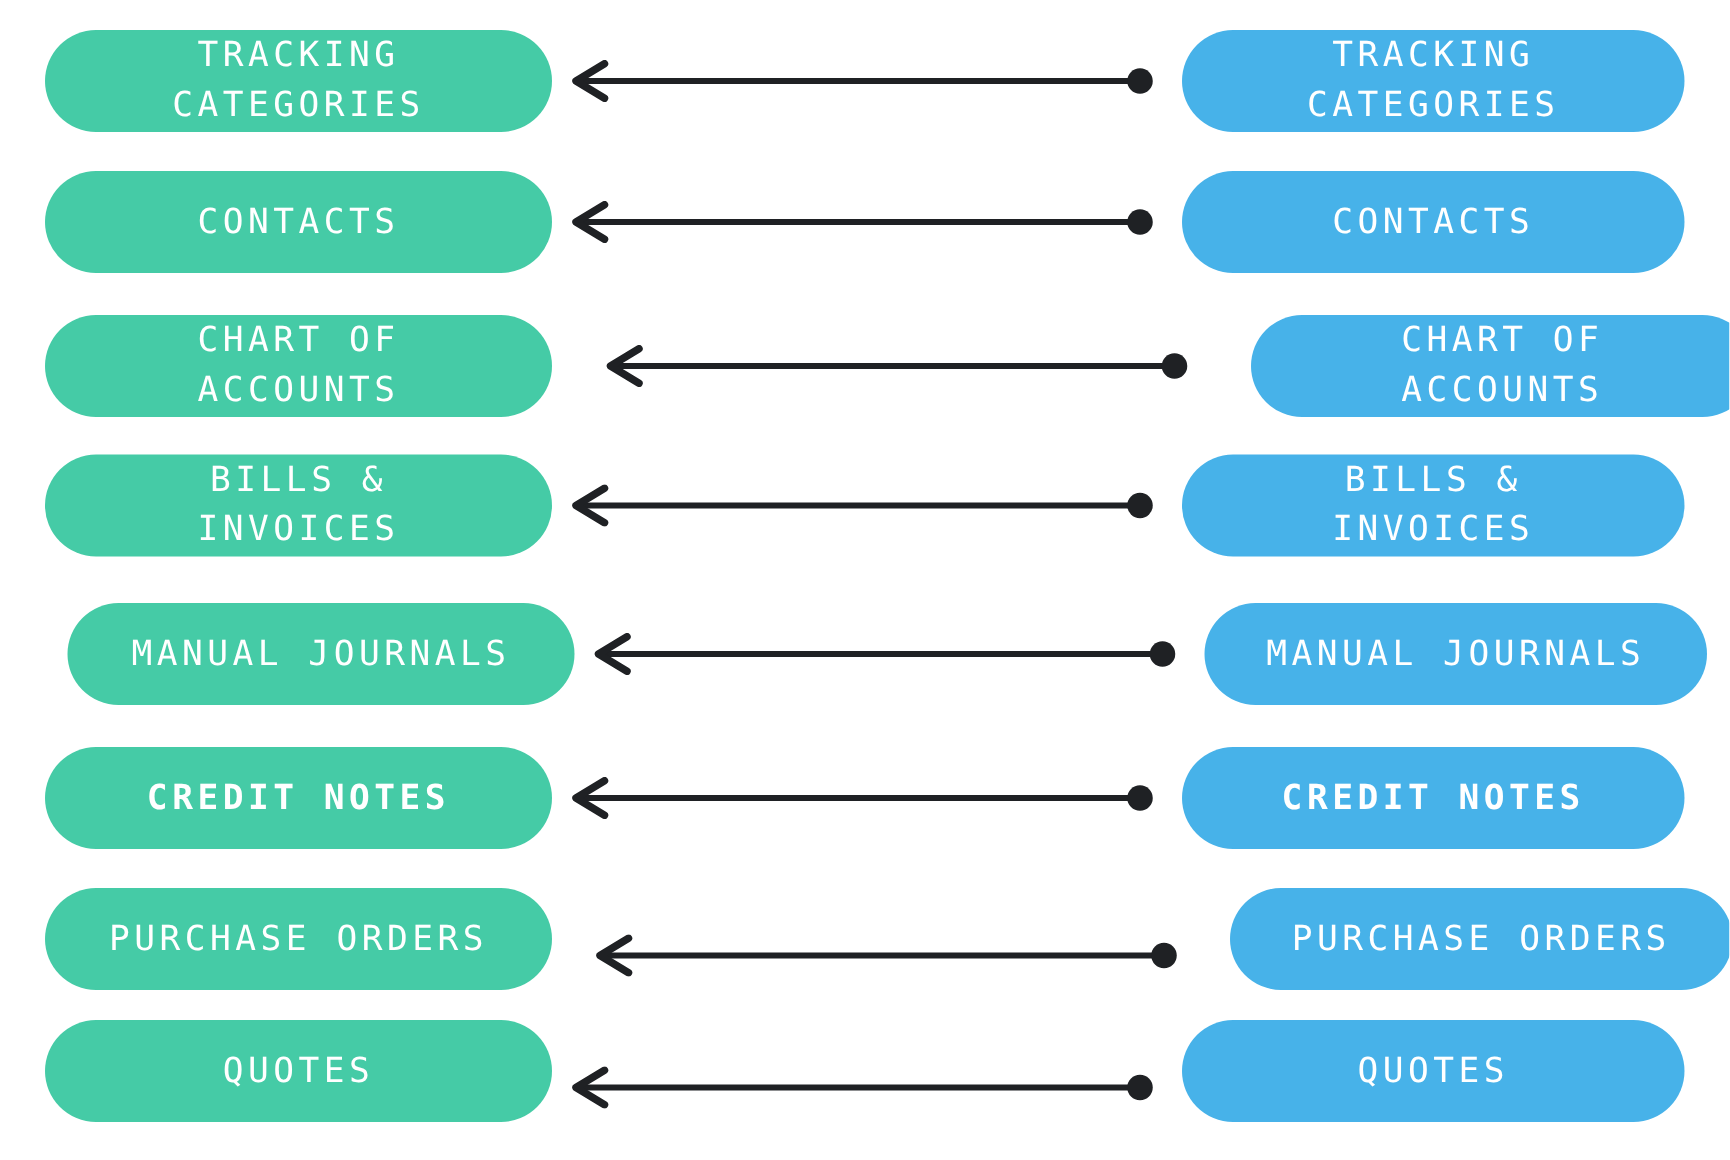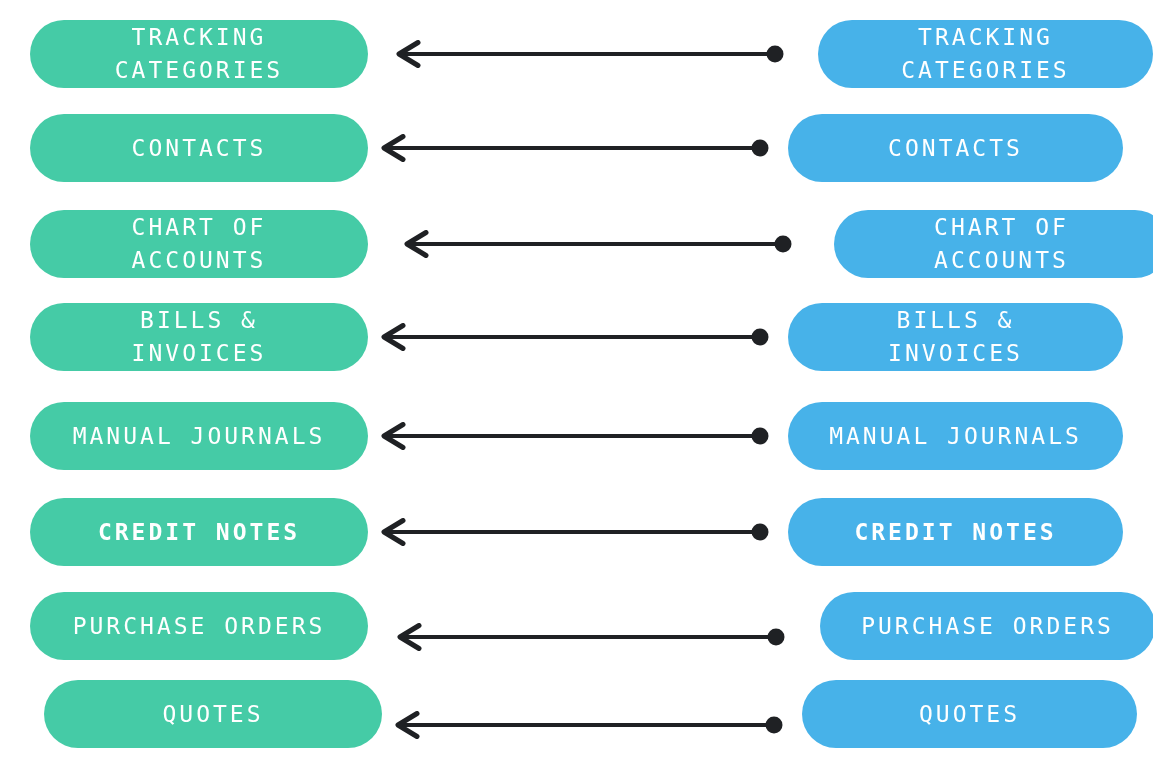--- a/index.html
+++ b/index.html
@@ -16,27 +16,27 @@
     background: #ffffff;
     padding-top: 20px;
     overflow: hidden;
   }
   .row {
     display: flex;
     align-items: center;
     height: 68px;
     margin-top: 26px;
   }
-  .canvas > .row:nth-child(1) { margin-top: 0; justify-content: space-between; }
+  .canvas > .row:nth-child(1) { margin-top: 0; }
   .canvas > .row:nth-child(3) { margin-top: 28px; gap: 23px; }
   .canvas > .row:nth-child(4) { margin-top: 25px; }
-  .canvas > .row:nth-child(5) { margin-top: 31px; }
+  .canvas > .row:nth-child(5) { margin-top: 31px; justify-content: center; }
   .canvas > .row:nth-child(6) { margin-top: 28px; font-weight: bold; }
   .canvas > .row:nth-child(7) { margin-top: 26px; gap: 16px; }
-  .canvas > .row:nth-child(8) { margin-top: 20px; margin-left: 14px; }
+  .canvas > .row:nth-child(8) { margin-top: 20px; }
   .pill {
     height: 68px;
     border-radius: 34px;
     display: flex;
     align-items: center;
     justify-content: center;
     flex: 0 0 auto;
   }
   .pill-left {
     width: 338px;

